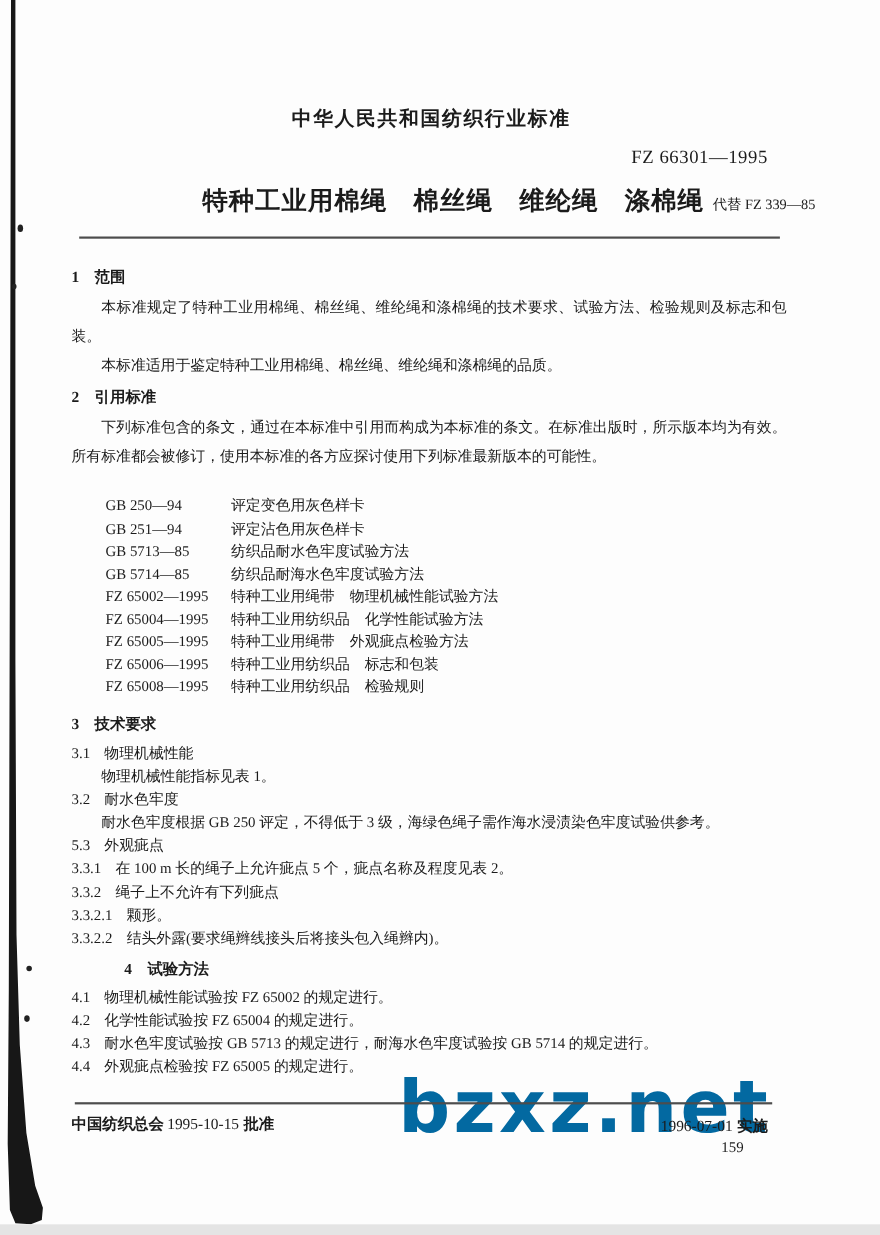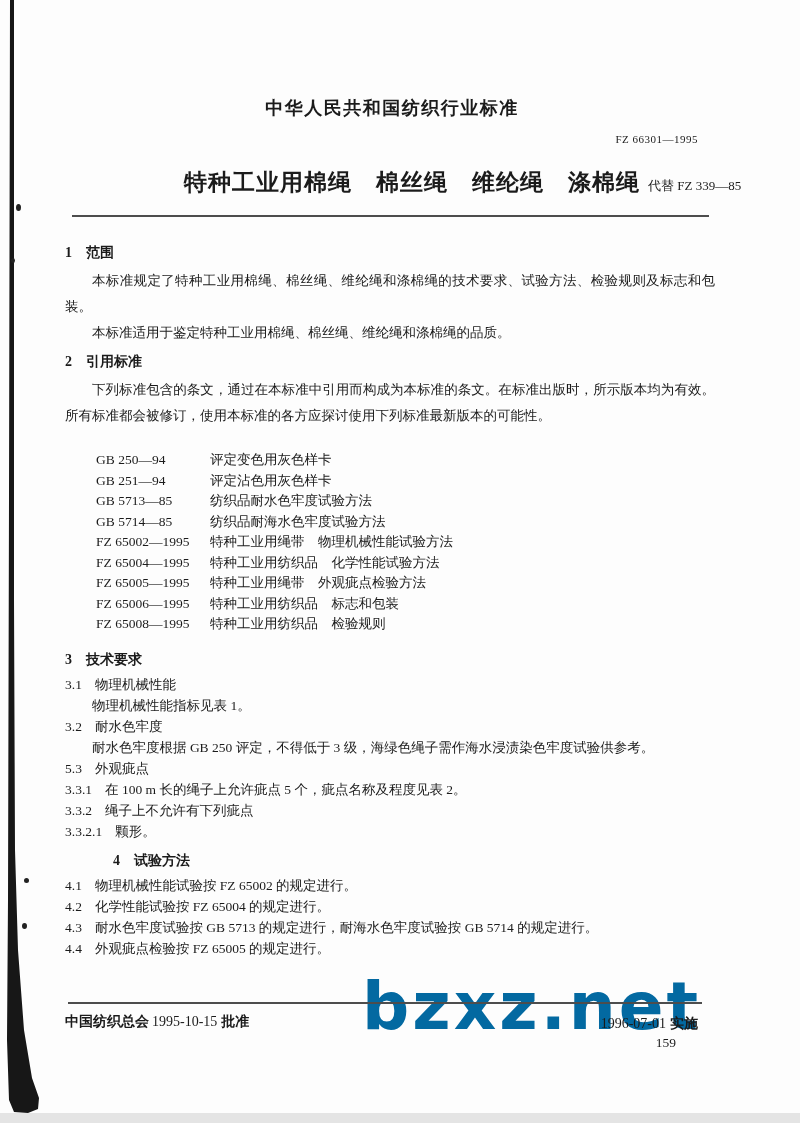--- a/index.html
+++ b/index.html
@@ -21,21 +21,21 @@
     position:absolute;left:362px;top:968px;
     font-family:"DejaVu Sans","Liberation Sans",sans-serif;
     font-weight:bold;font-size:66px;letter-spacing:3px;color:#0369a1;
     z-index:0;white-space:nowrap;
   }
   
   .org-title{
     position:absolute;top:96px;left:0;width:784px;text-align:center;
     font-size:18px;font-weight:bold;letter-spacing:1.5px;
   }
-  .std-code{position:absolute;top:133px;right:102px;font-size:11px;letter-spacing:0.5px;}
+  .std-code{position:absolute;top:133px;right:102px;font-size:17px;letter-spacing:0.5px;}
   .title-row{position:absolute;top:167px;left:184px;white-space:nowrap;}
   .doc-title{font-size:23px;font-weight:bold;letter-spacing:1px;}
   .replaces{font-size:13px;margin-left:8px;}
   .rule{position:absolute;height:2px;background:#4d4d4d;}
   .rule-top{top:215px;left:72px;width:637px;}
   .rule-bottom{top:1002px;left:68px;width:634px;}
   
   .content{position:absolute;top:230px;left:65px;width:650px;font-size:13.5px;z-index:1;}
   .sec-heading{font-size:14px;font-weight:bold;line-height:21px;}
   .sec-heading .snum{margin-right:14px;}
@@ -161,20 +161,24 @@
           <span>在 100 m 长的绳子上允许疵点 5 个，疵点名称及程度见表 2。</span>
         </div>
       <div class="clause">
           <span class="cnum">3.3.2</span>
           <span>绳子上不允许有下列疵点</span>
         </div>
       <div class="clause">
           <span class="cnum">3.3.2.1</span>
           <span>颗形。</span>
         </div>
+      <div class="clause">
+          <span class="cnum">3.3.2.2</span>
+          <span>结头外露(要求绳辫线接头后将接头包入绳辫内)。</span>
+        </div>
     </div>
 
     <div class="sec-heading h4">
       <span class="snum">4</span><span>试验方法</span>
     </div>
     <div class="clauses">
       <div class="clause">
           <span class="cnum">4.1</span>
           <span>物理机械性能试验按 FZ 65002 的规定进行。</span>
         </div>

